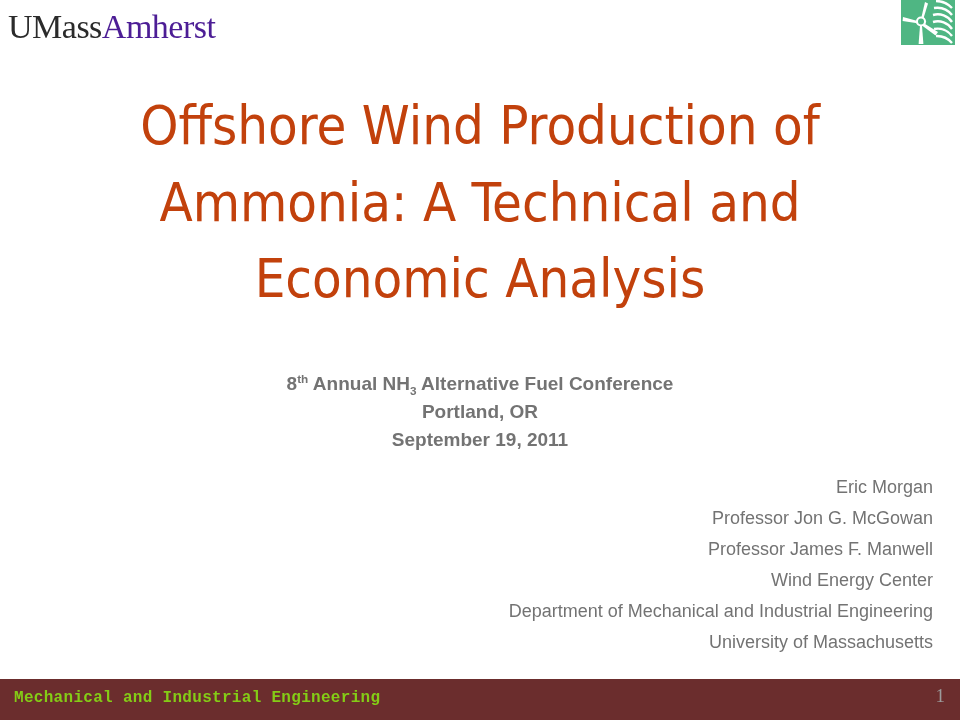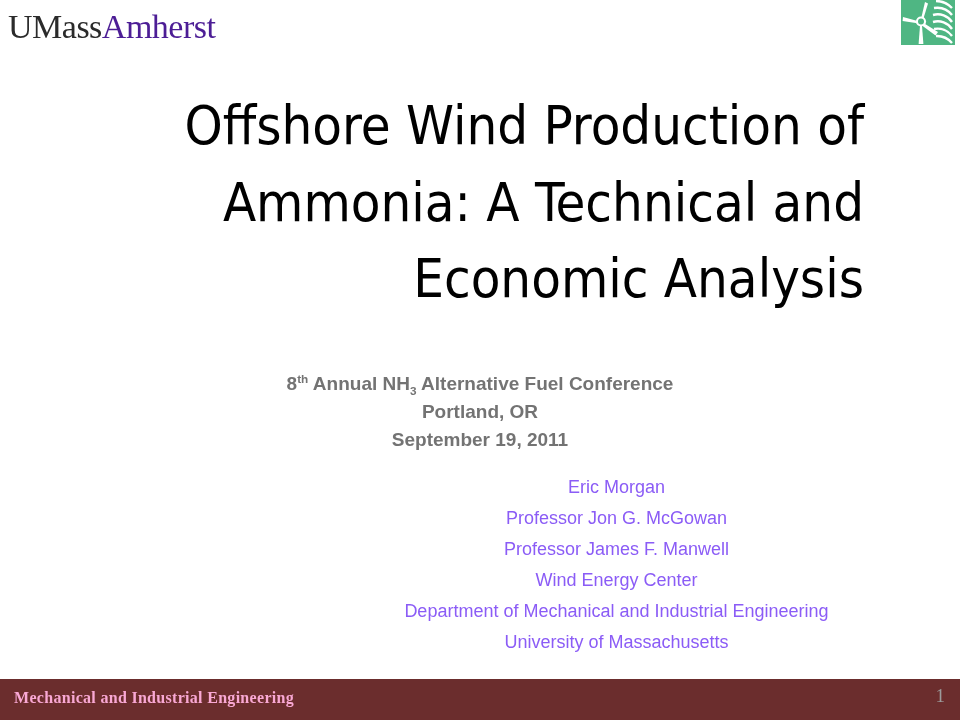--- a/index.html
+++ b/index.html
@@ -44,22 +44,22 @@
     width: 56px;
     height: 46px;
   }
 
   
   #title-block {
     position: absolute;
     left: 96px;
     top: 88px;
     width: 768px;
-    text-align: right;
-    color: #000000;
+    text-align: center;
+    color: #c2410c;
     font-family: "Liberation Sans Narrow", "DejaVu Sans Condensed", "Liberation Sans", sans-serif;
     font-size: 54px;
     line-height: 1.42;
     font-weight: 400;
     letter-spacing: 0px;
   }
   #title-block .title-line {
     display: block;
     white-space: nowrap;
   }
@@ -90,22 +90,22 @@
     vertical-align: sub;
     line-height: 0;
   }
 
   
   #authors-block {
     position: absolute;
     left: 300px;
     top: 472px;
     width: 633px;
-    text-align: center;
-    color: #8b5cf6;
+    text-align: right;
+    color: #737373;
     font-size: 18px;
     line-height: 1.72;
     font-weight: 400;
   }
   #authors-block .author-line {
     display: block;
     white-space: nowrap;
   }
 
   
@@ -114,22 +114,22 @@
     left: 0;
     top: 679px;
     width: 960px;
     height: 41px;
     background: #6b2d2d;
   }
   #footer-text {
     position: absolute;
     left: 14px;
     top: 10px;
-    color: #f9a8d4;
-    font-family: Liberation Serif, serif;
+    color: #84cc16;
+    font-family: Liberation Mono, monospace;
     font-weight: bold;
     font-size: 16px;
     letter-spacing: 0.3px;
     white-space: nowrap;
   }
   #footer-page-number {
     position: absolute;
     right: 15px;
     top: 6px;
     color: #9c9c9c;

